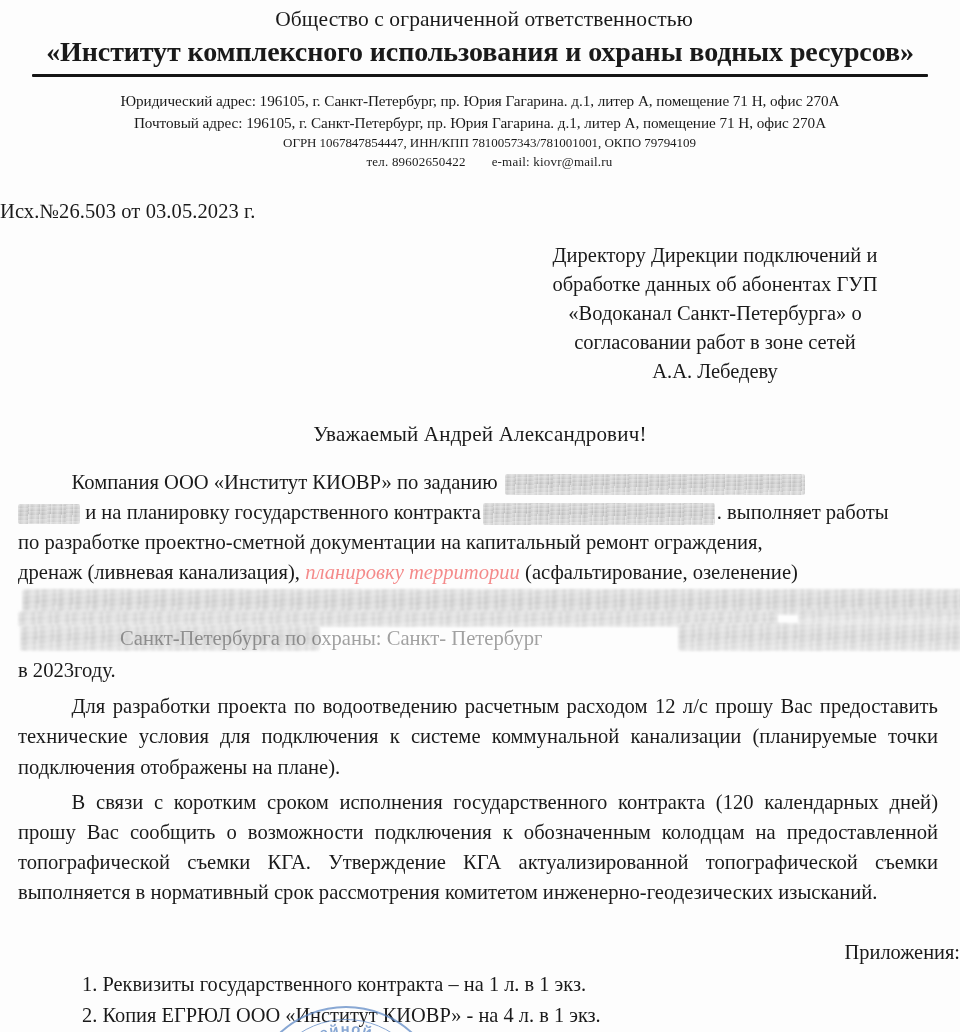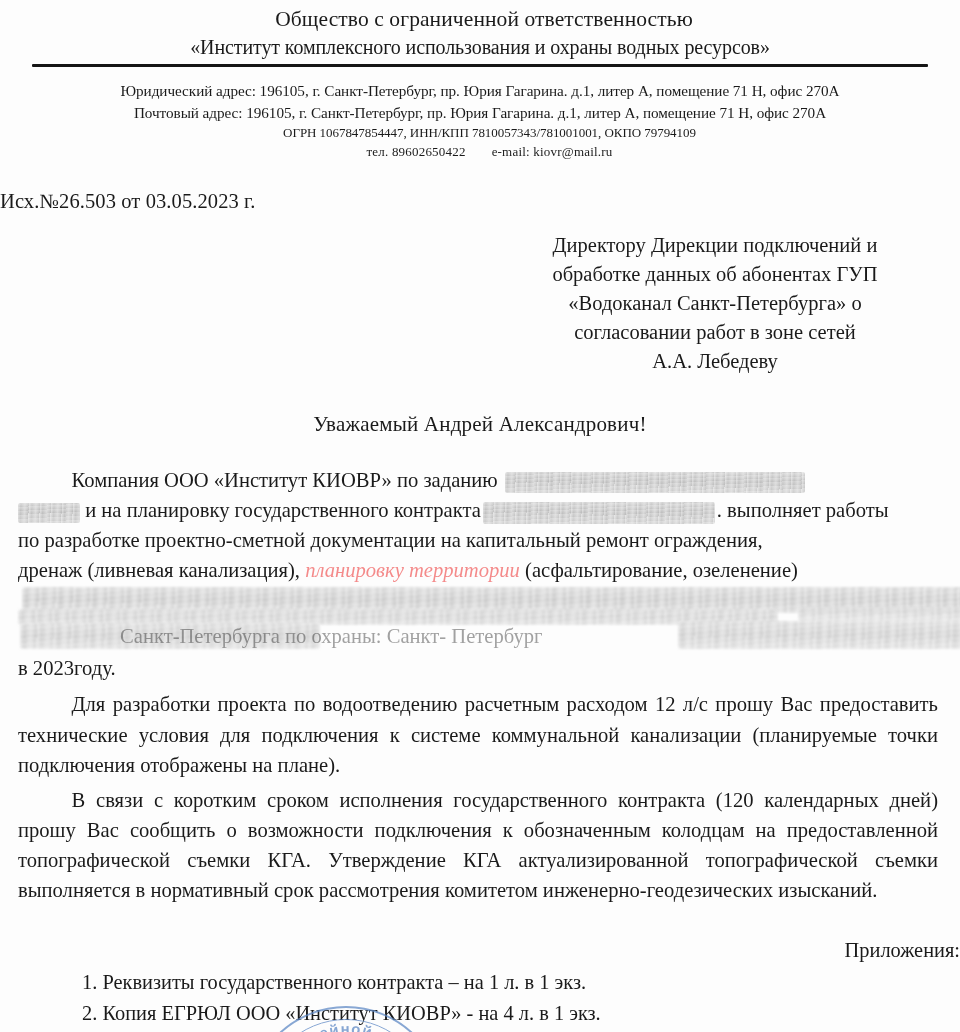--- a/index.html
+++ b/index.html
@@ -31,22 +31,22 @@
     padding-top: 6px;
     text-align: center;
   }
   .lh-line1 {
     font-size: 21.5px;
     letter-spacing: .1px;
     line-height: 1.26;
     padding-left: 8px;
   }
   .lh-line2 {
-    font-size: 20px;
-    font-weight: normal;
+    font-size: 28px;
+    font-weight: bold;
     line-height: 1.24;
     letter-spacing: -.1px;
     margin-top: 2px;
   }
   .lh-rule {
     margin: 4px auto 0 auto;
     width: 896px;
     height: 3px;
     background: #151515;
     border-radius: 1px;
@@ -84,21 +84,21 @@
   
   .salutation {
     margin-top: 36px;
     text-align: center;
     font-size: 21px;
     letter-spacing: .2px;
   }
 
   
   .body-wrap {
-    margin-top: 28px;
+    margin-top: 20px;
     padding: 0 22px 0 18px;
     font-size: 20.6px;
     line-height: 1.46;
   }
   .para {
     text-align: justify;
     text-indent: 2.6em;
     margin: 0 0 1px 0;
   }
   .para.tight { margin-bottom: 0; }

